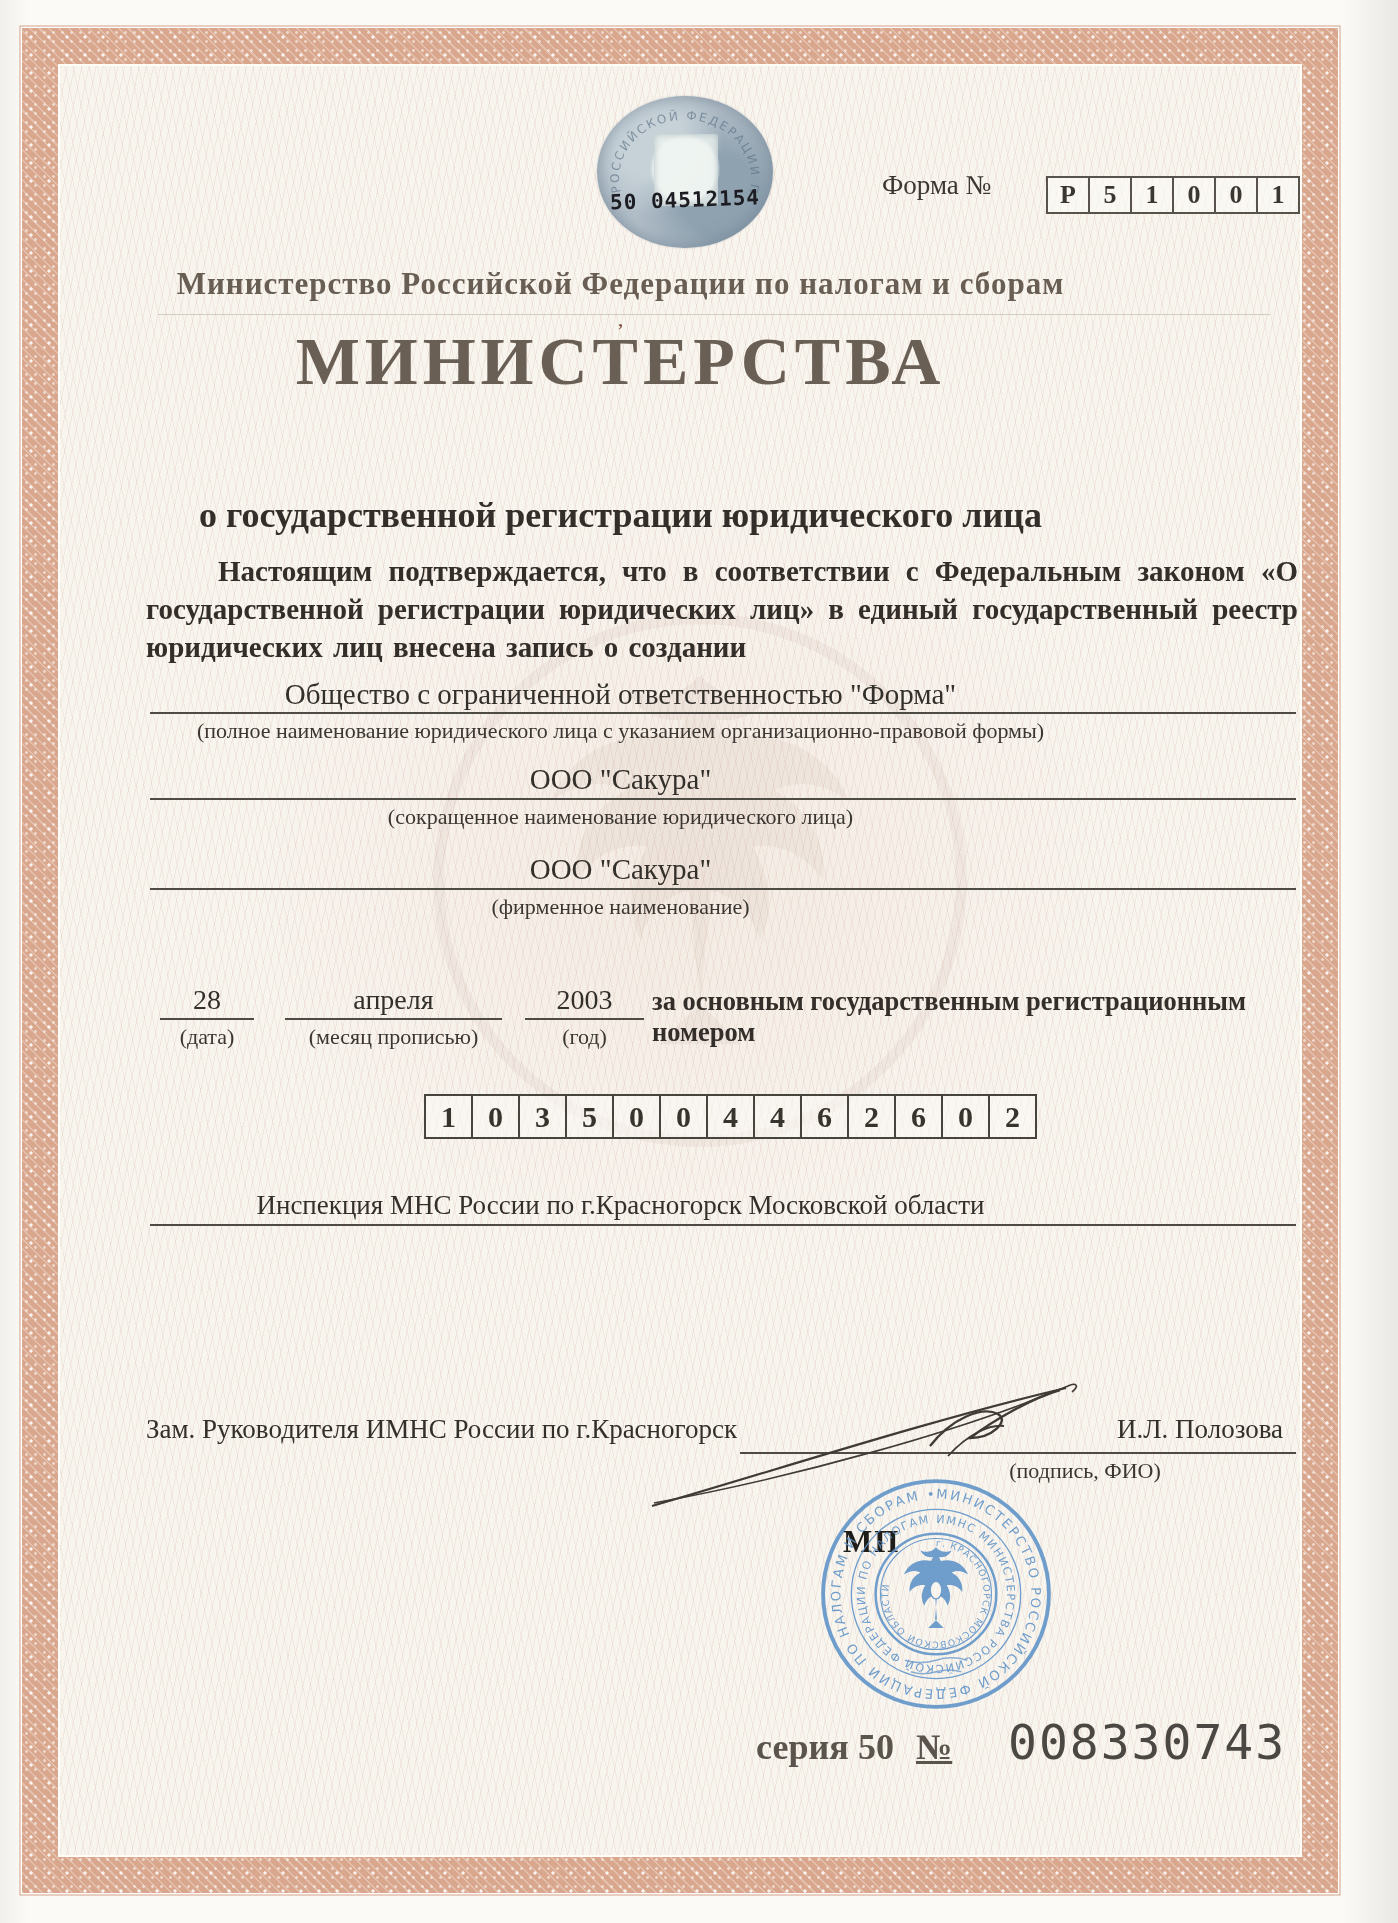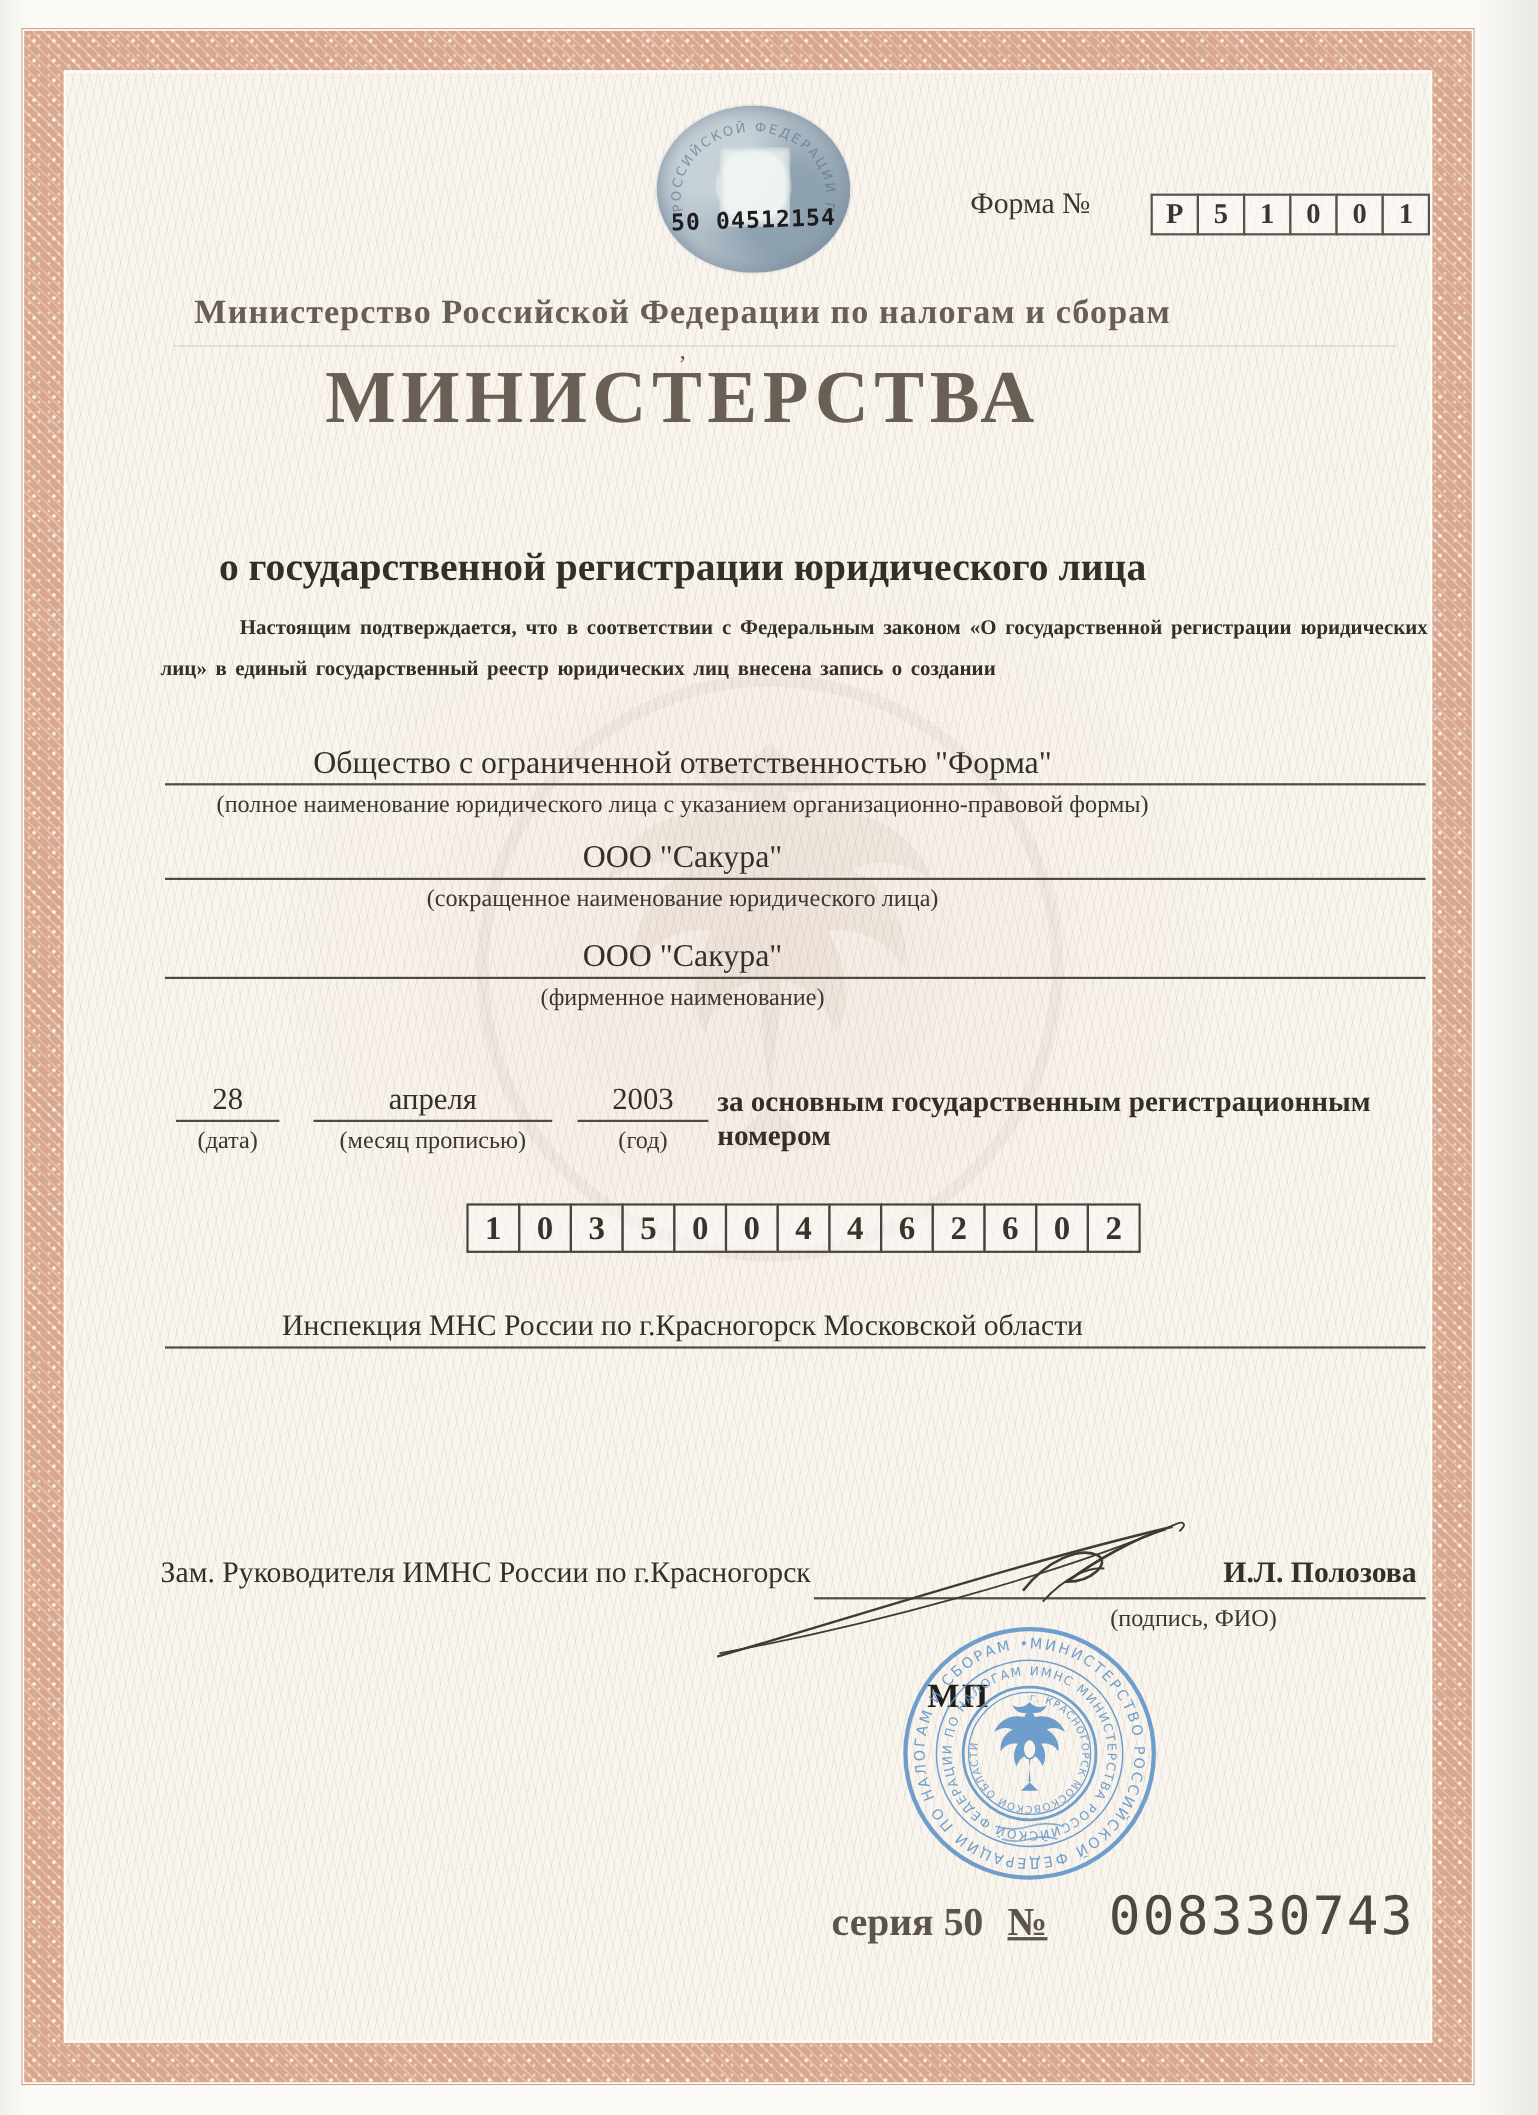--- a/index.html
+++ b/index.html
@@ -69,21 +69,21 @@
   .code-cell:first-child{margin-left:0;}
   
   .ministry{top:266px;font-size:31px;font-weight:bold;color:#695e53;letter-spacing:1px;}
   .head-rule{left:158px;top:314px;width:1112px;height:0;border-top:1.5px solid #a2948566;}
   .head-tick{top:318px;font-size:22px;color:#7a4a3a;}
   .big-title{top:322px;font-size:68px;font-weight:bold;color:#6a5f55;letter-spacing:5px;}
   .subtitle{top:494px;font-size:36px;font-weight:bold;color:#332e29;}
   
   .paragraph{
     left:146px;top:552px;width:1152px;
-    font-size:19px;font-weight:bold;line-height:38px;color:#332e29;
+    font-size:29px;font-weight:bold;line-height:38px;color:#332e29;
     text-align:justify;text-indent:72px;word-spacing:3px;
   }
   
   .fvalue{font-size:29px;color:#332f2a;}
   .fline{height:0;border-top:2px solid #4e4a44;left:150px;width:1146px;}
   .fcaption{font-size:22px;color:#3b3631;}
   
   .dval{font-size:28px;color:#332f2a;text-align:center;}
   .dline{height:0;border-top:2px solid #4e4a44;}
   .dcap{font-size:22px;color:#3b3631;text-align:center;}
@@ -92,21 +92,21 @@
   .ogrn-row{left:424px;top:1094px;display:flex;}
   .ogrn-cell{
     width:45px;height:41px;border:2px solid #47433d;margin-left:-2px;
     display:flex;align-items:center;justify-content:center;
     font-size:30px;font-weight:bold;color:#37332d;background:rgba(252,250,246,.55);
   }
   .ogrn-cell:first-child{margin-left:0;}
   
   .sig-position{left:146px;top:1414px;font-size:27px;color:#332f2a;}
   .sig-line{left:740px;top:1452px;width:556px;height:0;border-top:2px solid #4e4a44;}
-  .sig-name{left:1100px;top:1414px;width:200px;text-align:center;font-size:27px;color:#332f2a;font-weight:bold;}
+  .sig-name{left:1100px;top:1414px;width:200px;text-align:center;font-size:27px;color:#332f2a;}
   .sig-caption{left:985px;top:1458px;width:200px;text-align:center;font-size:22px;color:#3b3631;}
   .mp{left:843px;top:1524px;font-size:31px;font-weight:bold;color:#1f1d1a;letter-spacing:2px;}
   
   .series-label{left:756px;top:1726px;font-size:36px;font-weight:bold;color:#5a544c;}
   .series-value{left:858px;top:1726px;font-size:36px;font-weight:bold;color:#5a544c;}
   .series-no{left:916px;top:1726px;font-size:36px;font-weight:bold;color:#5a544c;text-decoration:underline;}
   .series-number{
     left:1008px;top:1714px;font-family:"DejaVu Sans Mono",monospace;
     font-size:48px;color:#4b4843;letter-spacing:2px;
   }

